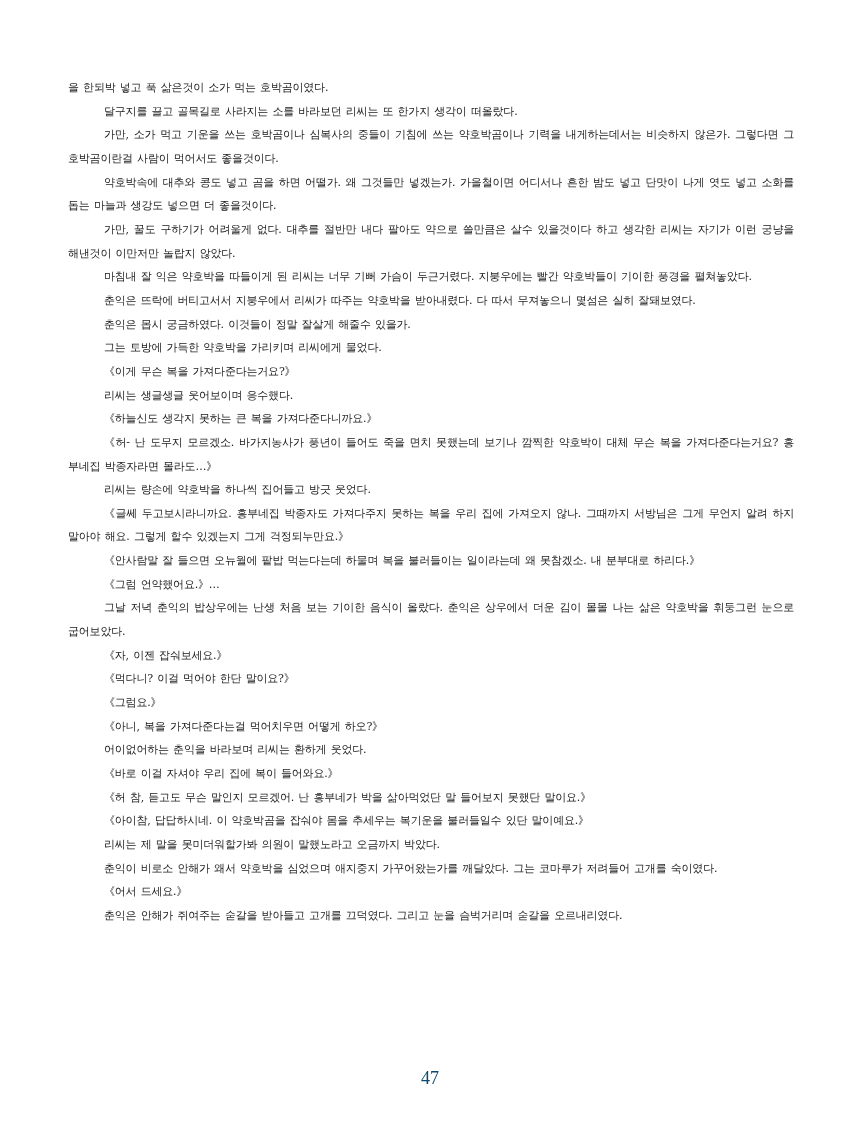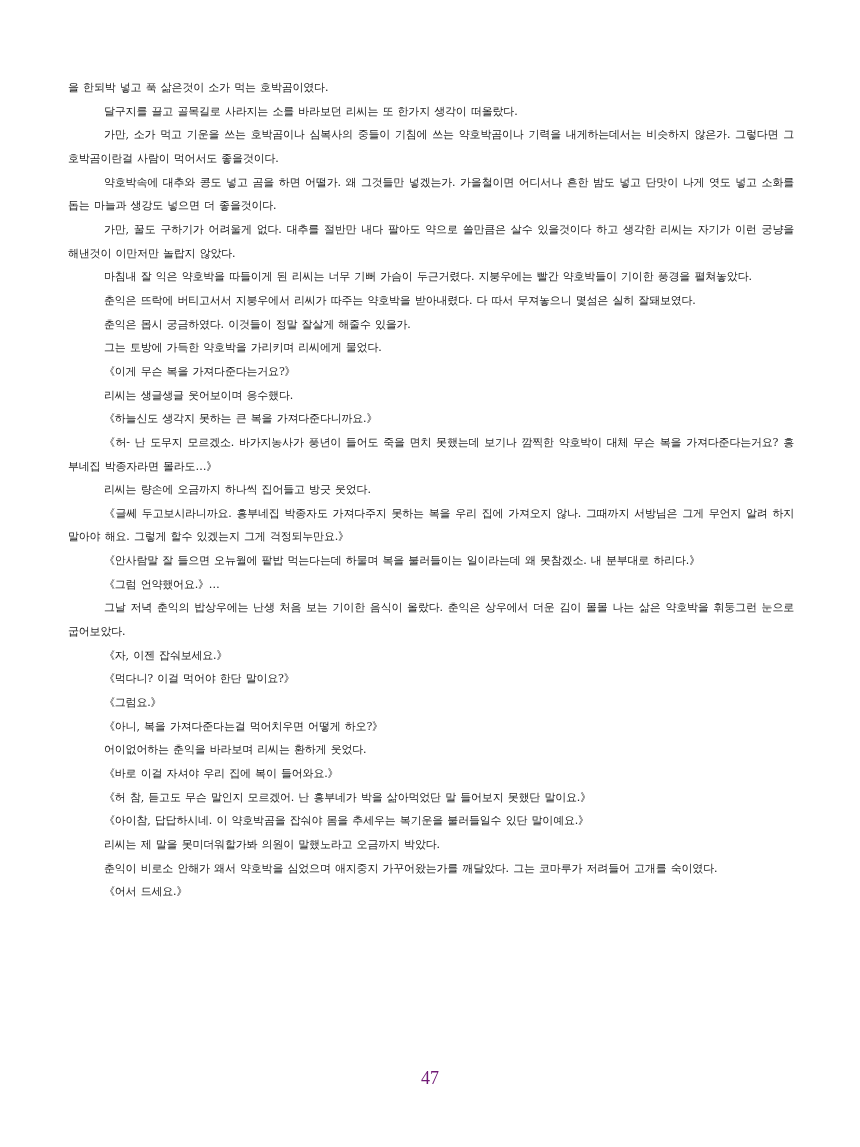--- a/index.html
+++ b/index.html
@@ -34,51 +34,52 @@
     text-indent: 36px;
   }
   .page-number {
     position: absolute;
     left: 0;
     width: 860px;
     top: 1068px;
     text-align: center;
     font-family: "Liberation Serif", "DejaVu Serif", serif;
     font-size: 18px;
-    color: #701a75;
+    color: #0c4a6e;
   }
 </style>
 </head>
 <body>
 
 <div class="page">
   <p class="para">을 한되박 넣고 푹 삶은것이 소가 먹는 호박곰이였다.</p>
   <p class="para indent">달구지를 끌고 골목길로 사라지는 소를 바라보던 리씨는 또 한가지 생각이 떠올랐다.</p>
   <p class="para indent">가만, 소가 먹고 기운을 쓰는 호박곰이나 심복사의 중들이 기침에 쓰는 약호박곰이나 기력을 내게하는데서는 비슷하지 않은가. 그렇다면 그 호박곰이란걸 사람이 먹어서도 좋을것이다.</p>
   <p class="para indent">약호박속에 대추와 콩도 넣고 곰을 하면 어떨가. 왜 그것들만 넣겠는가. 가을철이면 어디서나 흔한 밤도 넣고 단맛이 나게 엿도 넣고 소화를 돕는 마늘과 생강도 넣으면 더 좋을것이다.</p>
   <p class="para indent">가만, 꿀도 구하기가 어려울게 없다. 대추를 절반만 내다 팔아도 약으로 쓸만큼은 살수 있을것이다 하고 생각한 리씨는 자기가 이런 궁냥을 해낸것이 이만저만 놀랍지 않았다.</p>
   <p class="para indent">마침내 잘 익은 약호박을 따들이게 된 리씨는 너무 기뻐 가슴이 두근거렸다. 지붕우에는 빨간 약호박들이 기이한 풍경을 펼쳐놓았다.</p>
   <p class="para indent">춘익은 뜨락에 버티고서서 지붕우에서 리씨가 따주는 약호박을 받아내렸다. 다 따서 무져놓으니 몇섬은 실히 잘돼보였다.</p>
   <p class="para indent">춘익은 몹시 궁금하였다. 이것들이 정말 잘살게 해줄수 있을가.</p>
   <p class="para indent">그는 토방에 가득한 약호박을 가리키며 리씨에게 물었다.</p>
   <p class="para indent">《이게 무슨 복을 가져다준다는거요?》</p>
   <p class="para indent">리씨는 생글생글 웃어보이며 응수했다.</p>
   <p class="para indent">《하늘신도 생각지 못하는 큰 복을 가져다준다니까요.》</p>
   <p class="para indent">《허- 난 도무지 모르겠소. 바가지농사가 풍년이 들어도 죽을 면치 못했는데 보기나 깜찍한 약호박이 대체 무슨 복을 가져다준다는거요? 흥부네집 박종자라면 몰라도…》</p>
-  <p class="para indent">리씨는 량손에 오금까지 하나씩 집어들고 방긋 웃었다.</p>
+  <p class="para indent">리씨는 량손에 약호박을 하나씩 집어들고 방긋 웃었다.</p>
   <p class="para indent">《글쎄 두고보시라니까요. 흥부네집 박종자도 가져다주지 못하는 복을 우리 집에 가져오지 않나. 그때까지 서방님은 그게 무언지 알려 하지 말아야 해요. 그렇게 할수 있겠는지 그게 걱정되누만요.》</p>
   <p class="para indent">《안사람말 잘 들으면 오뉴월에 팥밥 먹는다는데 하물며 복을 불러들이는 일이라는데 왜 못참겠소. 내 분부대로 하리다.》</p>
   <p class="para indent">《그럼 언약했어요.》…</p>
   <p class="para indent">그날 저녁 춘익의 밥상우에는 난생 처음 보는 기이한 음식이 올랐다. 춘익은 상우에서 더운 김이 몰몰 나는 삶은 약호박을 휘둥그런 눈으로 굽어보았다.</p>
   <p class="para indent">《자, 이젠 잡숴보세요.》</p>
   <p class="para indent">《먹다니? 이걸 먹어야 한단 말이요?》</p>
   <p class="para indent">《그럼요.》</p>
   <p class="para indent">《아니, 복을 가져다준다는걸 먹어치우면 어떻게 하오?》</p>
   <p class="para indent">어이없어하는 춘익을 바라보며 리씨는 환하게 웃었다.</p>
   <p class="para indent">《바로 이걸 자셔야 우리 집에 복이 들어와요.》</p>
   <p class="para indent">《허 참, 듣고도 무슨 말인지 모르겠어. 난 흥부네가 박을 삶아먹었단 말 들어보지 못했단 말이요.》</p>
   <p class="para indent">《아이참, 답답하시네. 이 약호박곰을 잡숴야 몸을 추세우는 복기운을 불러들일수 있단 말이예요.》</p>
   <p class="para indent">리씨는 제 말을 못미더워할가봐 의원이 말했노라고 오금까지 박았다.</p>
   <p class="para indent">춘익이 비로소 안해가 왜서 약호박을 심었으며 애지중지 가꾸어왔는가를 깨달았다. 그는 코마루가 저려들어 고개를 숙이였다.</p>
   <p class="para indent">《어서 드세요.》</p>
+  <p class="para indent">춘익은 안해가 쥐여주는 숟갈을 받아들고 고개를 끄덕였다. 그리고 눈을 슴벅거리며 숟갈을 오르내리였다.</p>
 </div>
 
 <div class="page-number">47</div>
 
 </body></html>

